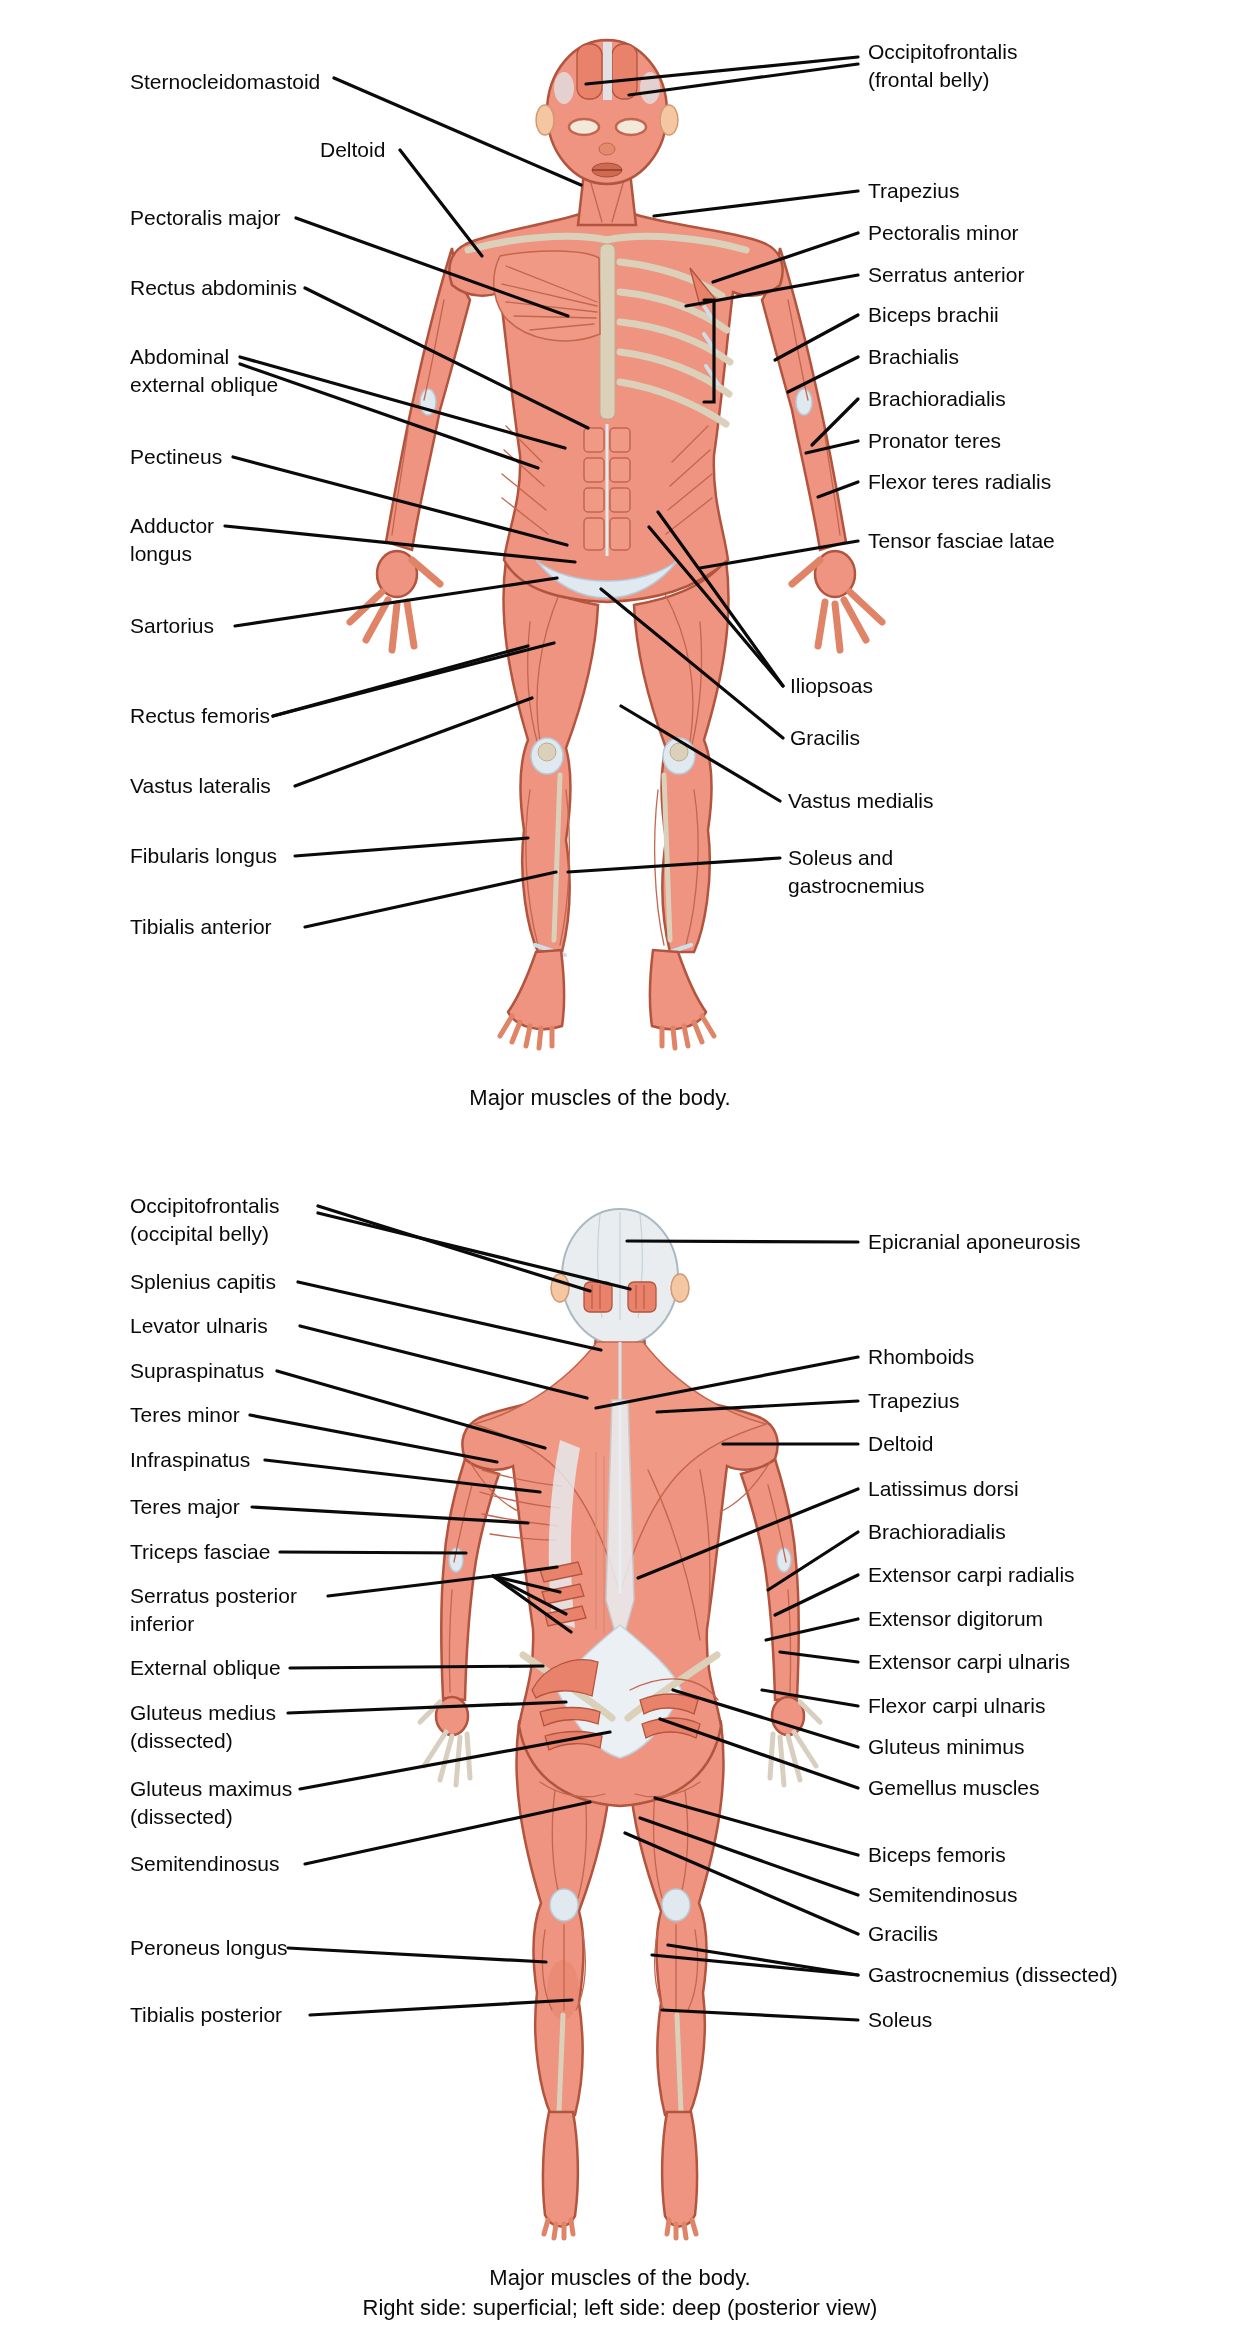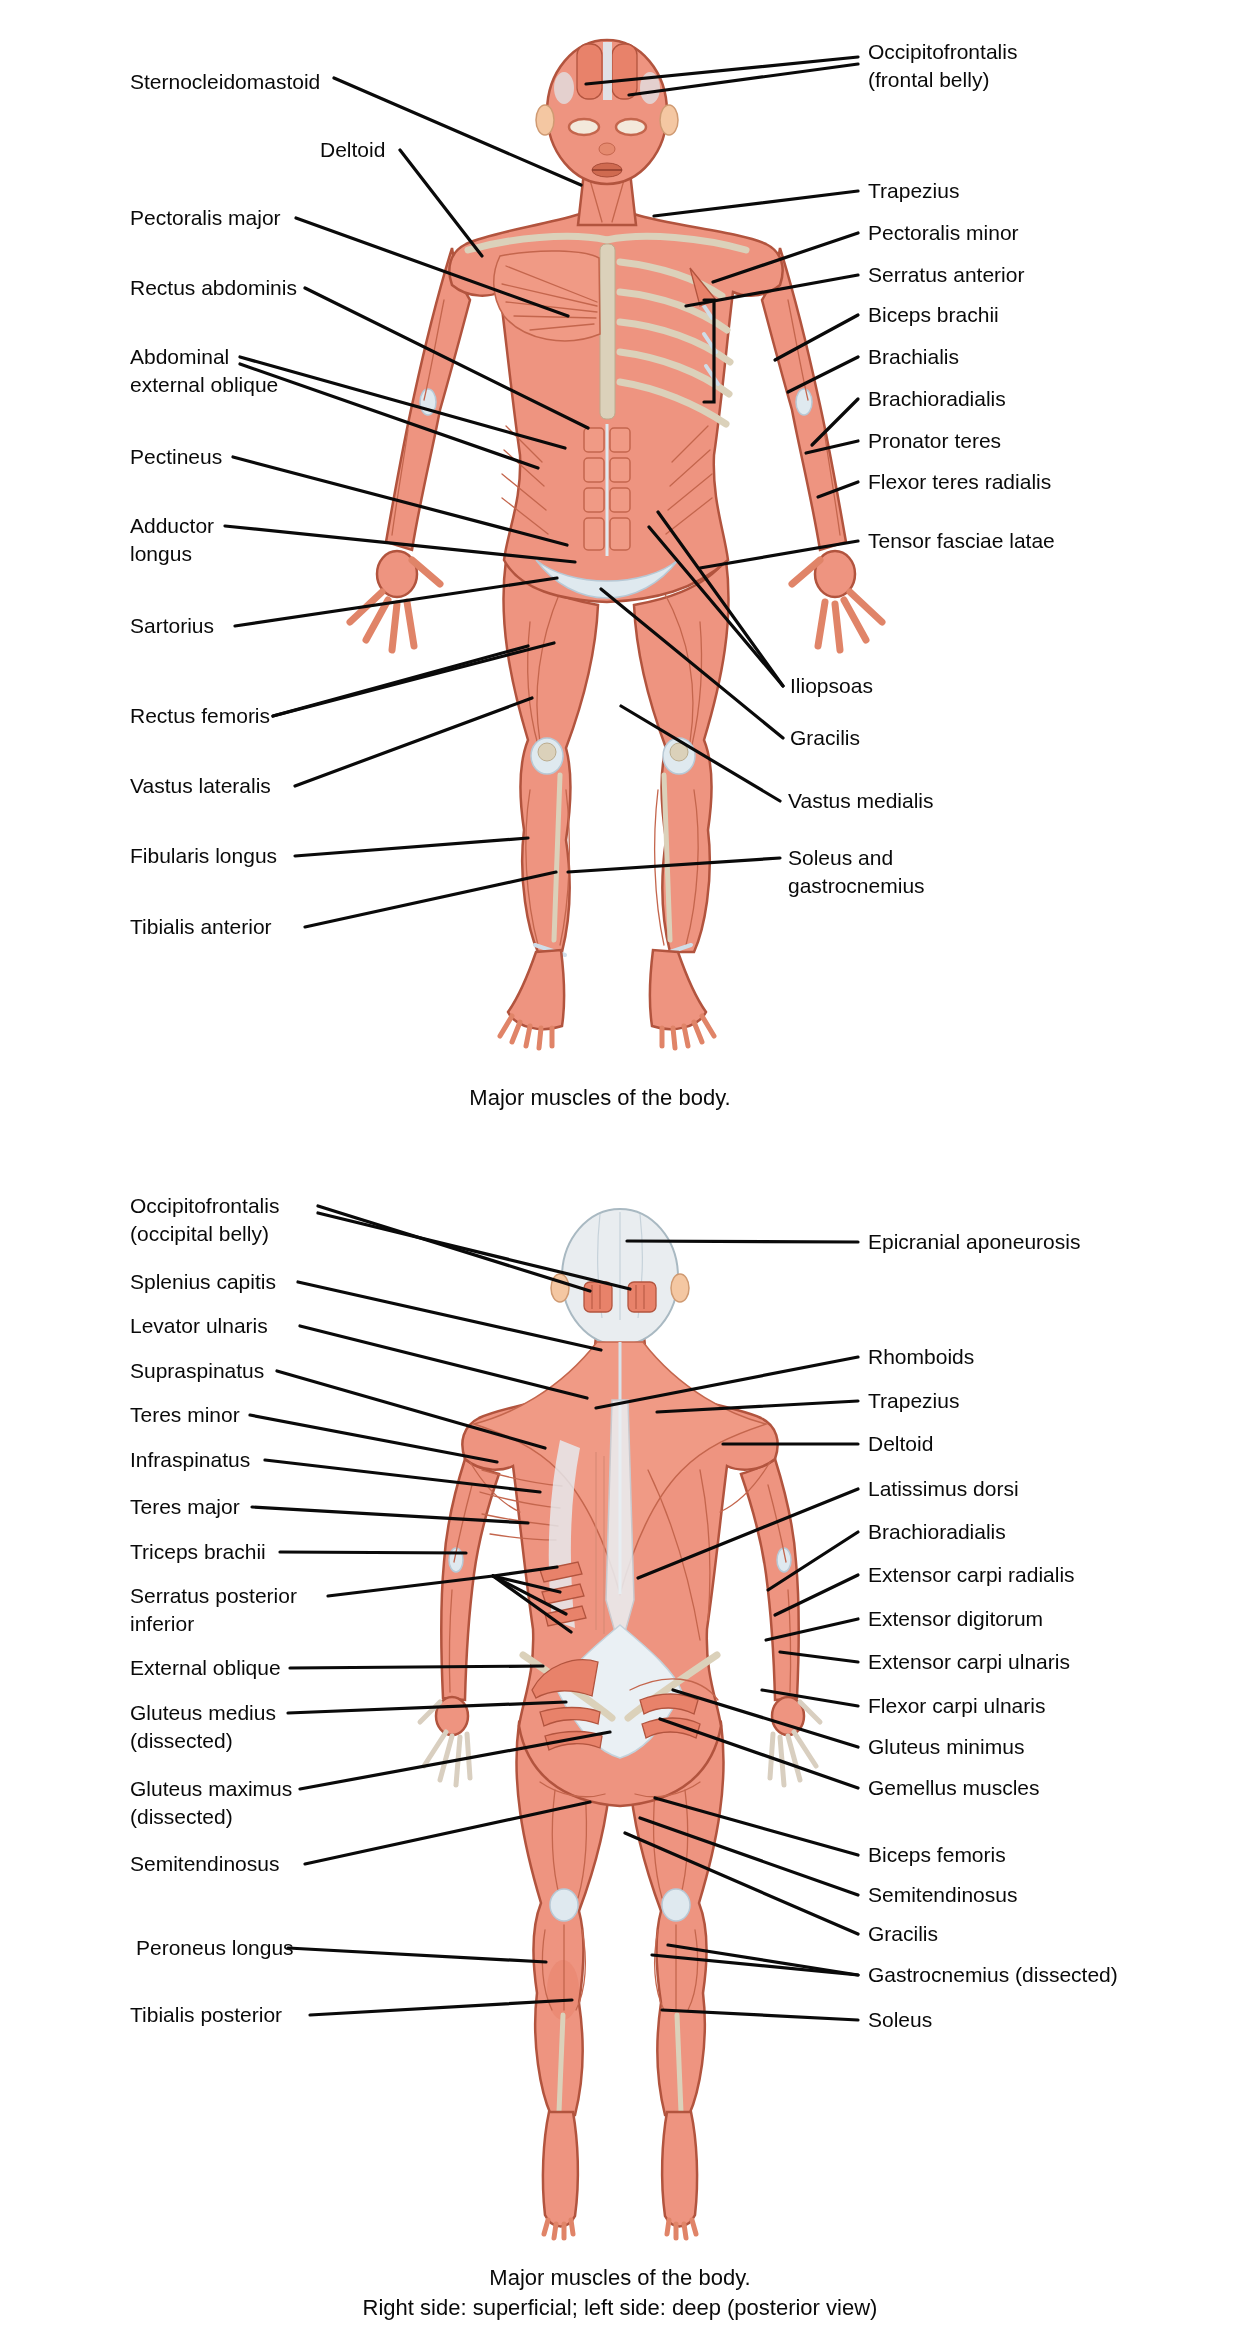--- a/index.html
+++ b/index.html
@@ -463,41 +463,41 @@
   <div class="lbl" style="left:130px;top:1401px">
       <div>Teres minor</div>
     </div>
   <div class="lbl" style="left:130px;top:1446px">
       <div>Infraspinatus</div>
     </div>
   <div class="lbl" style="left:130px;top:1493px">
       <div>Teres major</div>
     </div>
   <div class="lbl" style="left:130px;top:1538px">
-      <div>Triceps brachii</div>
+      <div>Triceps fasciae</div>
     </div>
   <div class="lbl" style="left:130px;top:1582px">
       <div>Serratus posterior</div>
       <div>inferior</div>
     </div>
   <div class="lbl" style="left:130px;top:1654px">
       <div>External oblique</div>
     </div>
   <div class="lbl" style="left:130px;top:1699px">
       <div>Gluteus medius</div>
       <div>(dissected)</div>
     </div>
   <div class="lbl" style="left:130px;top:1775px">
       <div>Gluteus maximus</div>
       <div>(dissected)</div>
     </div>
   <div class="lbl" style="left:130px;top:1850px">
       <div>Semitendinosus</div>
     </div>
-  <div class="lbl" style="left:136px;top:1934px">
+  <div class="lbl" style="left:130px;top:1934px">
       <div>Peroneus longus</div>
     </div>
   <div class="lbl" style="left:130px;top:2001px">
       <div>Tibialis posterior</div>
     </div>
 
   <div class="lbl" style="left:868px;top:1228px">
       <div>Epicranial aponeurosis</div>
     </div>
   <div class="lbl" style="left:868px;top:1343px">

